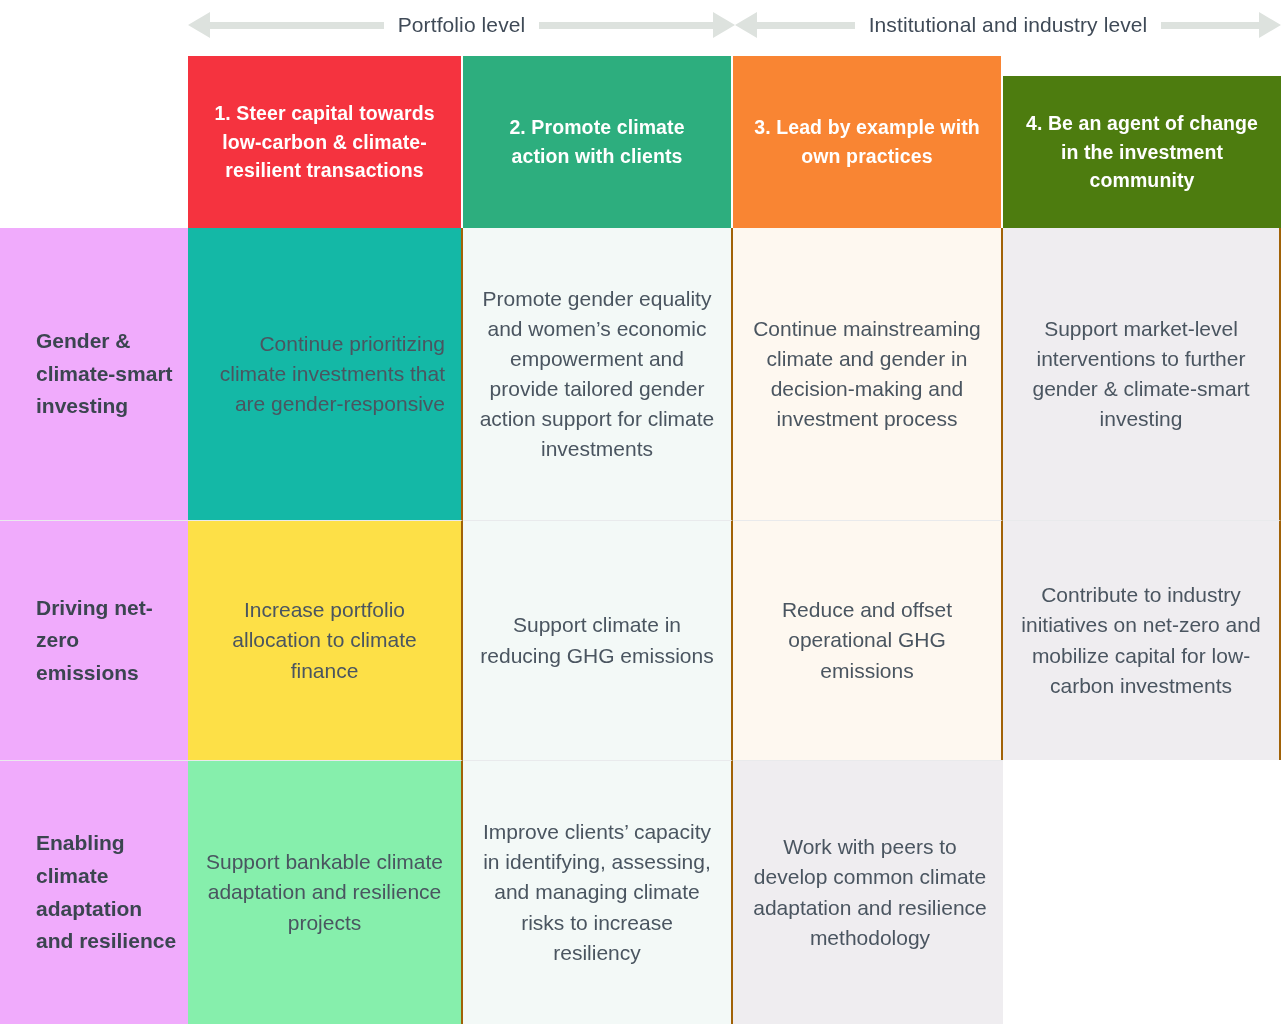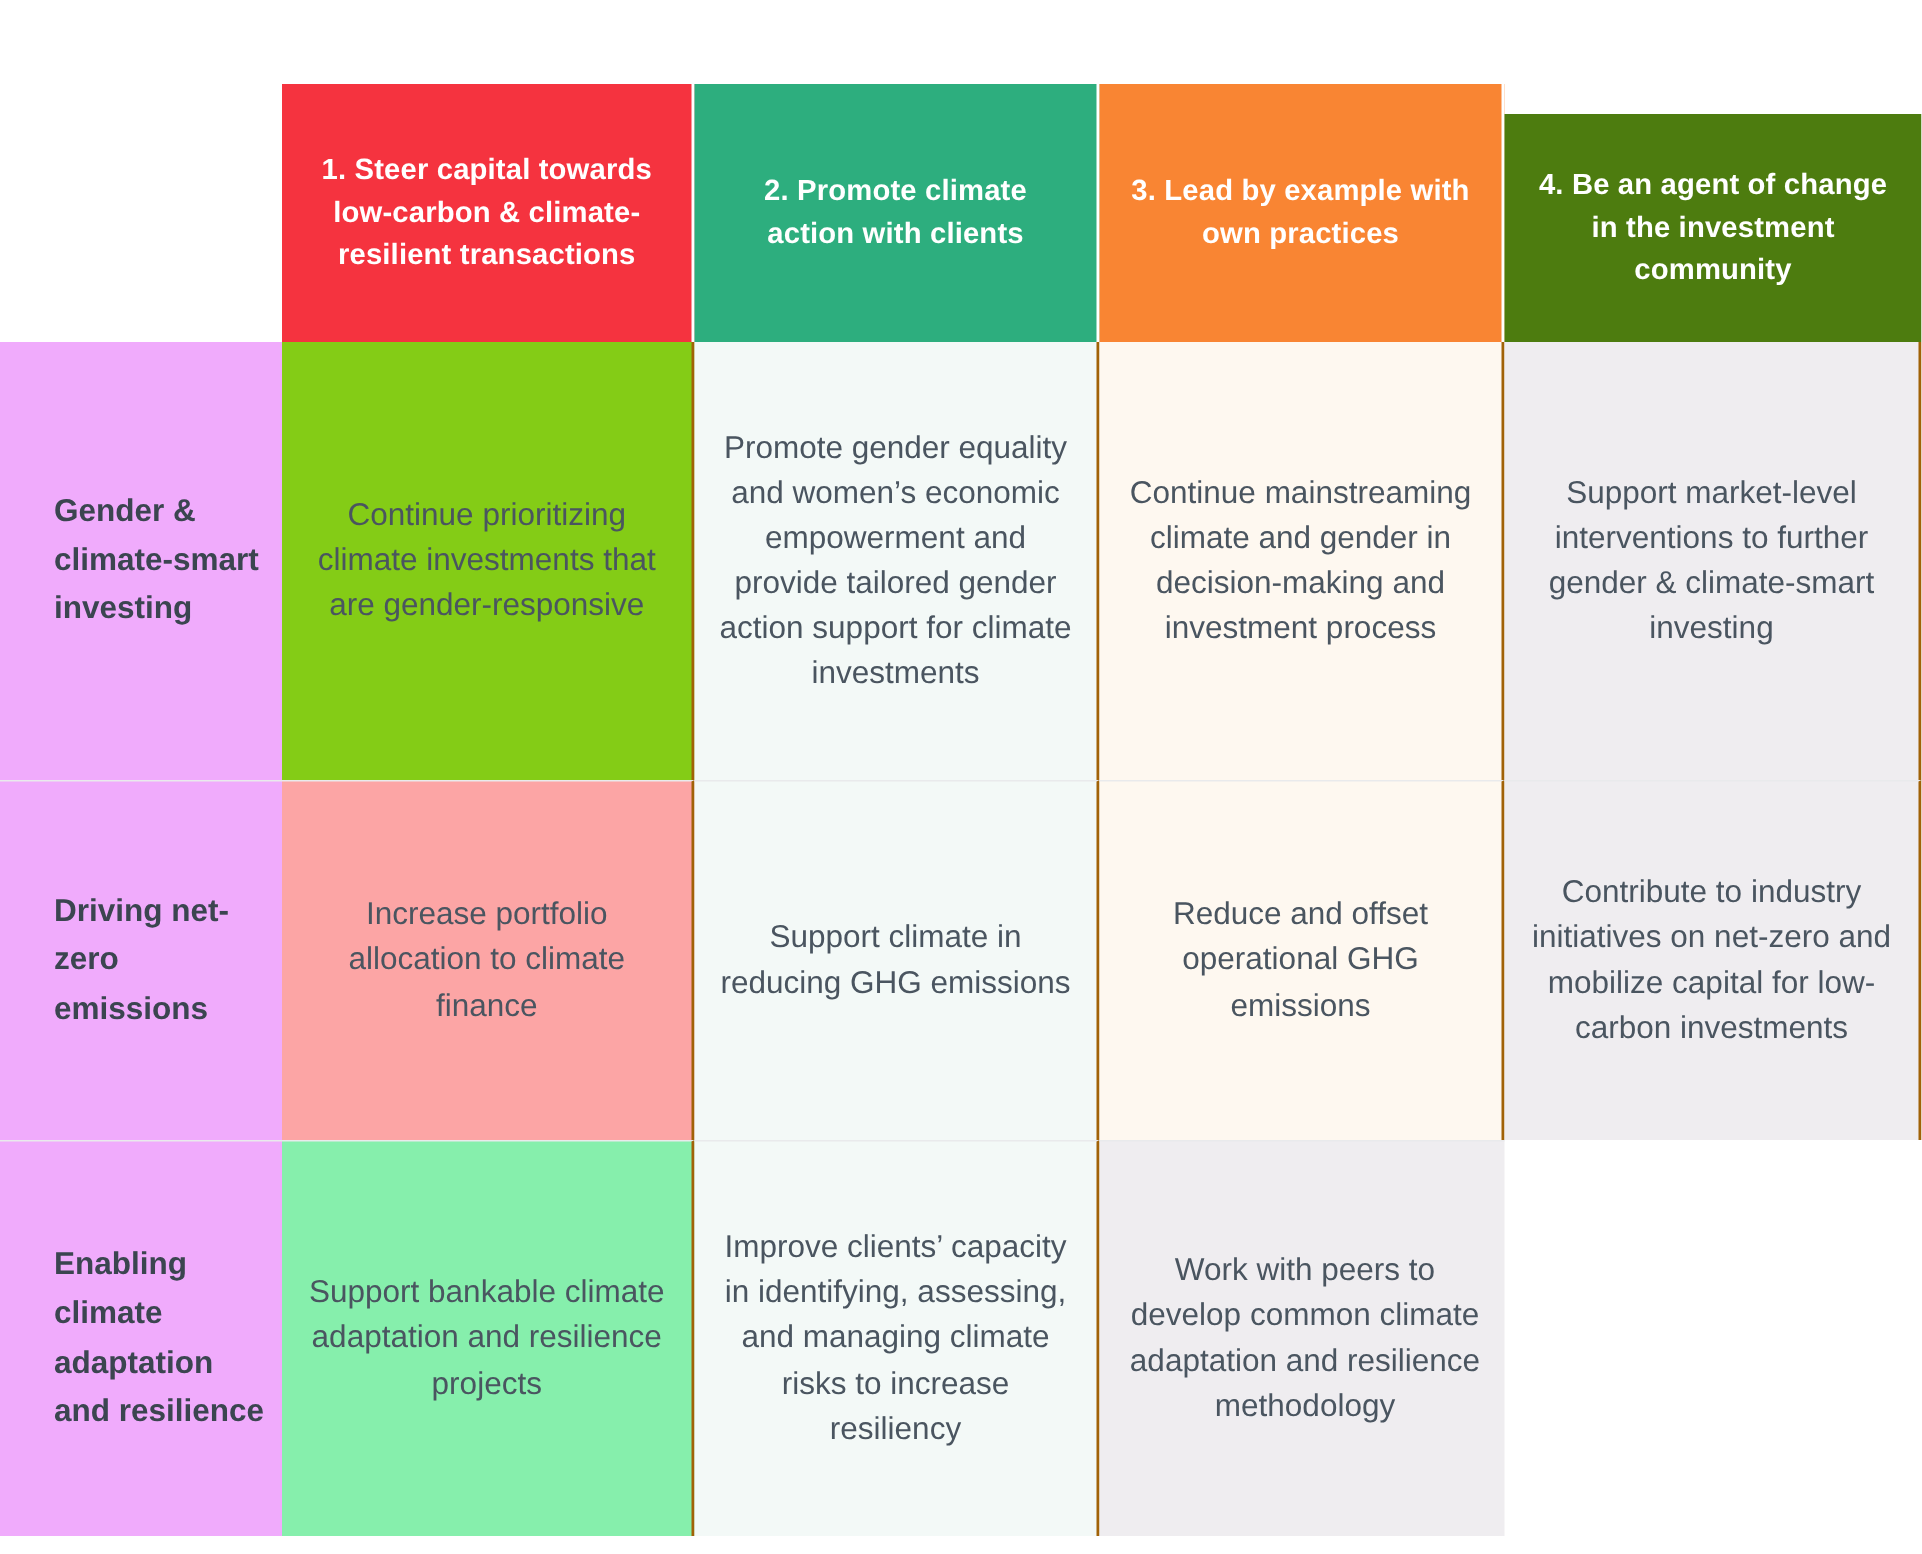--- a/index.html
+++ b/index.html
@@ -118,38 +118,57 @@
   }
   .body-cell:last-child { border-right: none; }
 
   .no-top-border { border-top: none !important; }
 </style>
 </head>
 <body>
 
 <div class="page">
 
+  <div class="arrow-band">
+
+    <div class="arrow-group left">
+      <span class="arrow-head left"></span>
+      <span class="arrow-line"></span>
+      <span class="band-label">Portfolio level</span>
+      <span class="arrow-line"></span>
+      <span class="arrow-head right"></span>
+    </div>
+
+    <div class="arrow-group right">
+      <span class="arrow-head left"></span>
+      <span class="arrow-line"></span>
+      <span class="band-label">Institutional and industry level</span>
+      <span class="arrow-line"></span>
+      <span class="arrow-head right"></span>
+    </div>
+
+  </div>
 
   <div class="grid">
 
     <div class="cell hdr-spacer"></div>
 
     <div class="cell hdr" style="background:#f5333f;">1. Steer capital towards low-carbon &amp; climate- resilient transactions</div>
     <div class="cell hdr" style="background:#2dae7e;">2. Promote climate action with clients</div>
     <div class="cell hdr" style="background:#f98533;">3. Lead by example with own practices</div>
     <div class="cell hdr" style="background:#4d7c0f;border-right:none;margin-top:20px;">4. Be an agent of change in the investment community</div>
 
     <div class="cell rowlabel no-top-border">Gender &amp; climate-smart investing</div>
-    <div class="cell body-cell no-top-border" style="background:#84cc16;">Continue prioritizing climate investments that are gender-responsive</div>
+    <div class="cell body-cell no-top-border" style="background:#14b8a6;text-align:right;">Continue prioritizing climate investments that are gender-responsive</div>
     <div class="cell body-cell no-top-border" style="background:#f3f9f7;">Promote gender equality and women’s economic empowerment and provide tailored gender action support for climate investments</div>
     <div class="cell body-cell no-top-border" style="background:#fef8f0;">Continue mainstreaming climate and gender in decision-making and investment process</div>
     <div class="cell body-cell no-top-border" style="background:#efedf0;">Support market-level interventions to further gender &amp; climate-smart investing</div>
 
     <div class="cell rowlabel">Driving net-zero emissions</div>
-    <div class="cell body-cell" style="background:#fca5a5;">Increase portfolio allocation to climate finance</div>
+    <div class="cell body-cell" style="background:#fde047;">Increase portfolio allocation to climate finance</div>
     <div class="cell body-cell" style="background:#f3f9f7;">Support climate in reducing GHG emissions</div>
     <div class="cell body-cell" style="background:#fef8f0;">Reduce and offset operational GHG emissions</div>
     <div class="cell body-cell" style="background:#efedf0;">Contribute to industry initiatives on net-zero and mobilize capital for low-carbon investments</div>
 
     <div class="cell rowlabel">Enabling climate adaptation and resilience</div>
     <div class="cell body-cell" style="background:#86efac;">Support bankable climate adaptation and resilience projects</div>
     <div class="cell body-cell" style="background:#f3f9f7;">Improve clients’ capacity in identifying, assessing, and managing climate risks to increase resiliency</div>
     <div class="cell body-cell" style="background:#efedf0;padding-left:20px;">Work with peers to develop common climate adaptation and resilience methodology</div>
 
   </div>

